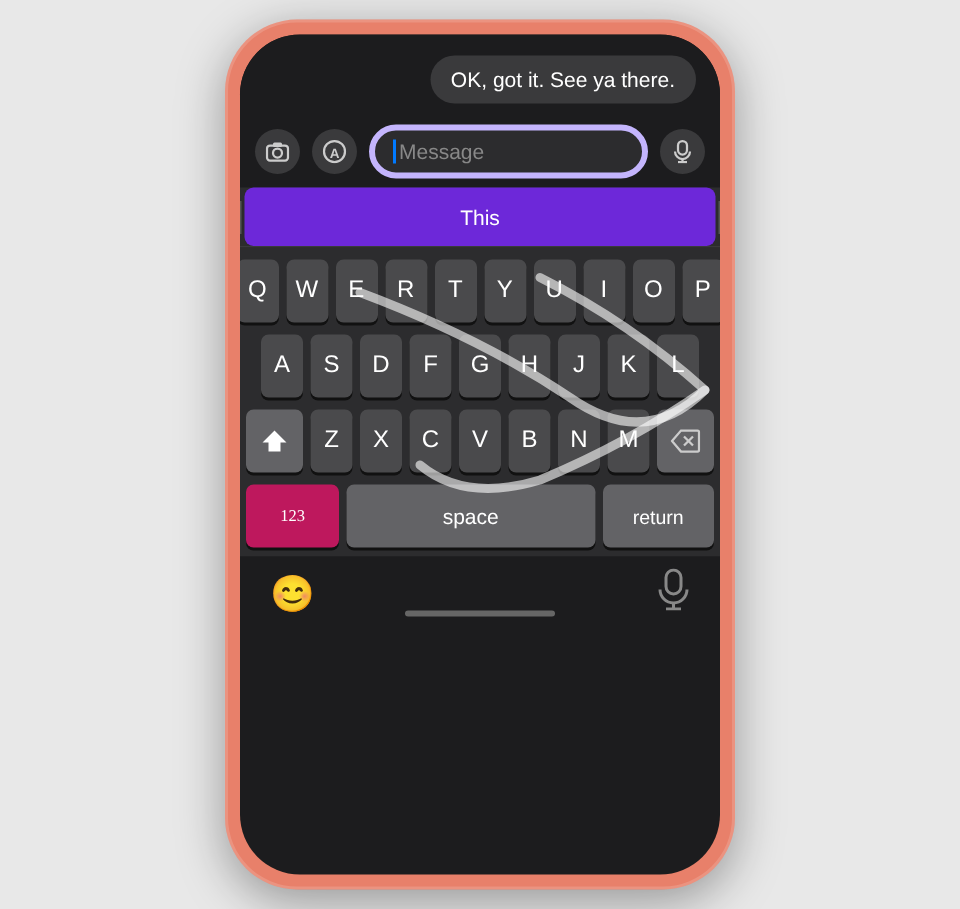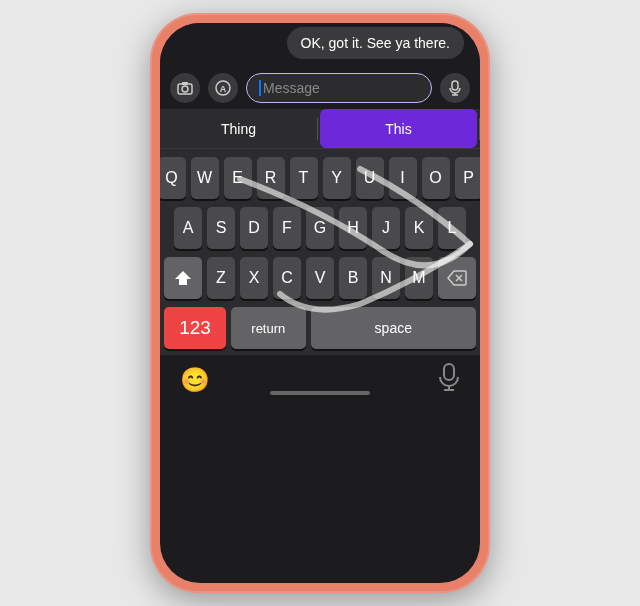--- a/index.html
+++ b/index.html
@@ -26,21 +26,21 @@
       height: 100%;
       background: #1c1c1e;
       border-radius: 40px;
       overflow: hidden;
       display: flex;
       flex-direction: column;
     }
     
     .message-area {
       background: #1c1c1e;
-      padding: 4px 16px 8px;
+      padding: 14px 16px 8px;
       display: flex;
       justify-content: flex-end;
     }
     .message-bubble {
       background: #3a3a3c;
       color: #fff;
       border-radius: 18px;
       padding: 8px 14px;
       font-size: 14px;
       max-width: 70%;
@@ -61,21 +61,21 @@
       display: flex;
       align-items: center;
       justify-content: center;
       color: #fff;
       font-size: 13px;
       flex-shrink: 0;
     }
     .input-field {
       flex: 1;
       background: #2c2c2e;
-      border: 1px solid #c4b5fd;
+      border: 4px solid #c4b5fd;
       border-radius: 18px;
       padding: 6px 12px;
       color: #888;
       font-size: 14px;
       display: flex;
       align-items: center;
     }
     .input-cursor {
       width: 2px;
       height: 16px;
@@ -156,23 +156,24 @@
     }
     .key.shift-key {
       background: #636366;
       flex: 1.5;
     }
     .key.delete-key {
       background: #636366;
       flex: 1.5;
     }
     .key.numbers-key {
-      background: #ef4444;
-      font-size: 19px;
+      background: #be185d;
+      font-size: 11px;
       flex: 1.5;
+      font-family: Liberation Serif, serif;
     }
     .key.space-key {
       background: #636366;
       font-size: 14px;
       flex: 4;
     }
     .key.return-key {
       background: #636366;
       font-size: 13px;
       flex: 1.8;
@@ -239,23 +240,20 @@
         <svg width="12" height="16" viewBox="0 0 12 16" fill="none">
           <rect x="3" y="1" width="6" height="9" rx="3" stroke="#ccc" stroke-width="1.5" fill="none"></rect>
           <path d="M1 8c0 2.76 2.24 5 5 5s5-2.24 5-5" stroke="#ccc" stroke-width="1.5" fill="none"></path>
           <line x1="6" y1="13" x2="6" y2="15" stroke="#ccc" stroke-width="1.5"></line>
           <line x1="3" y1="15" x2="9" y2="15" stroke="#ccc" stroke-width="1.5"></line>
         </svg>
       </div>
     </div>
 
     <div class="autocomplete-bar">
-      <div class="autocomplete-item">
-        <span>Thing</span>
-      </div>
       <div class="autocomplete-divider"></div>
       <div class="autocomplete-item active">
         <span>This</span>
       </div>
       <div class="autocomplete-divider"></div>
     </div>
 
     <div class="keyboard-container" style="position:relative;">
       <div class="keyboard">
 
@@ -305,25 +303,25 @@
               <line x1="9" y1="5" x2="15" y2="11" stroke="#ccc" stroke-width="1.5"></line>
               <line x1="15" y1="5" x2="9" y2="11" stroke="#ccc" stroke-width="1.5"></line>
             </svg>
           </div>
         </div>
 
         <div class="key-row">
           <div class="key numbers-key">
             <span>123</span>
           </div>
+          <div class="key space-key">
+            <span>space</span>
+          </div>
           <div class="key return-key">
             <span>return</span>
-          </div>
-          <div class="key space-key">
-            <span>space</span>
           </div>
         </div>
       </div>
 
       <svg class="keyboard-gesture-overlay" style="position:absolute;top:0;left:0;width:100%;height:100%;pointer-events:none;">
 
         <path d="M 80 30 Q 160 60 220 100 Q 270 135 310 95 Q 260 50 200 20" stroke="rgba(255,255,255,0.7)" stroke-width="6" fill="none" stroke-linecap="round" stroke-linejoin="round" opacity="0.85"></path>
         <path d="M 310 95 Q 260 130 200 155 Q 150 170 120 145" stroke="rgba(255,255,255,0.7)" stroke-width="6" fill="none" stroke-linecap="round" stroke-linejoin="round" opacity="0.85"></path>
       </svg>
     </div>

